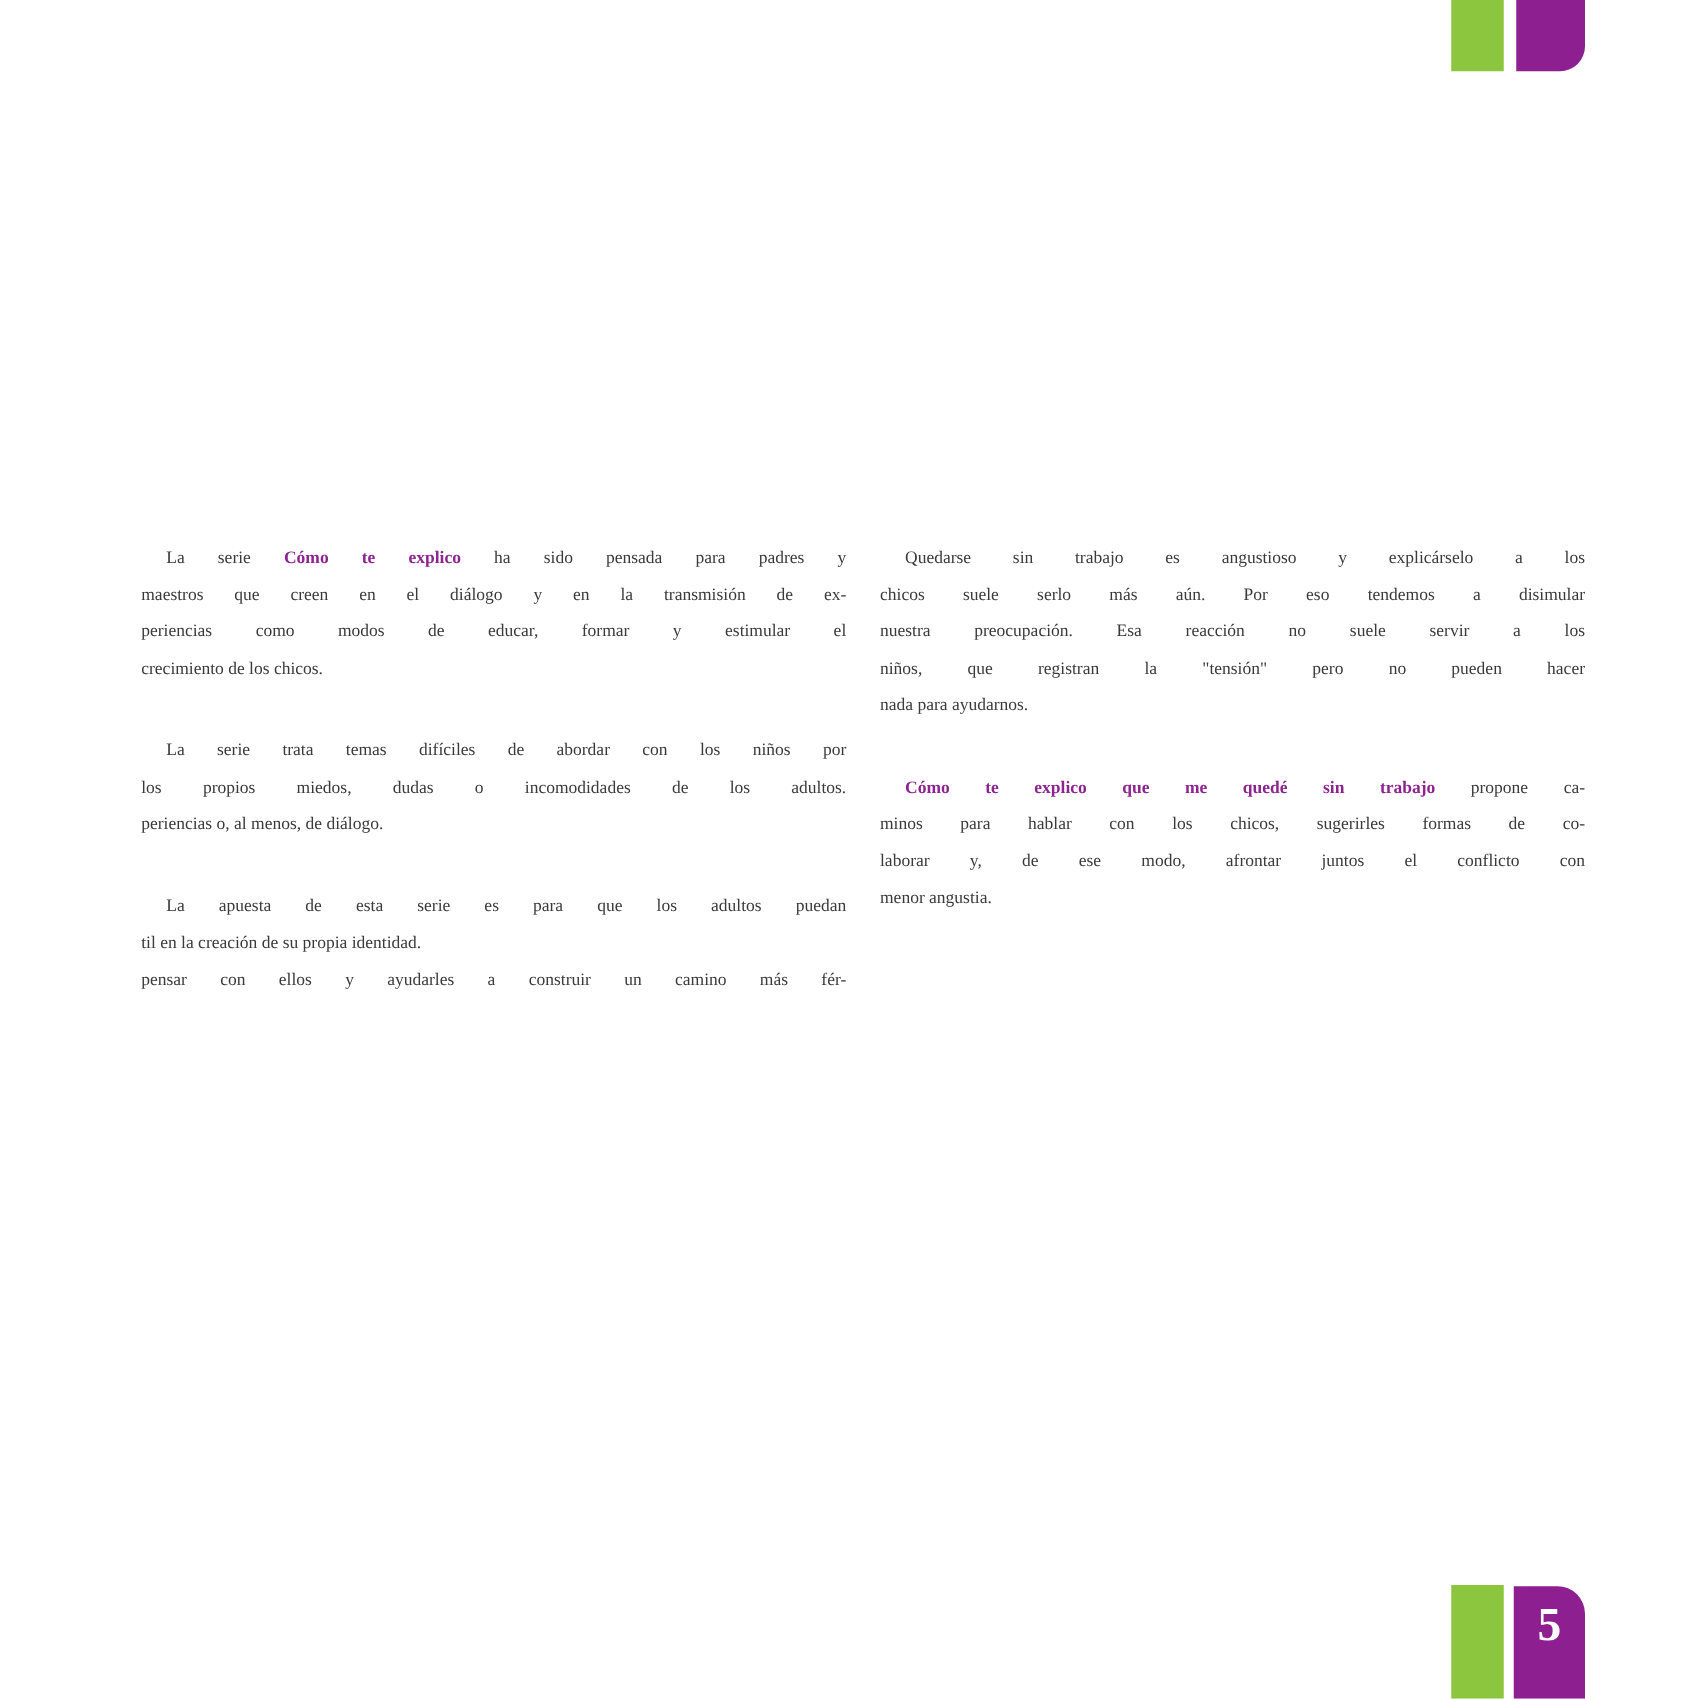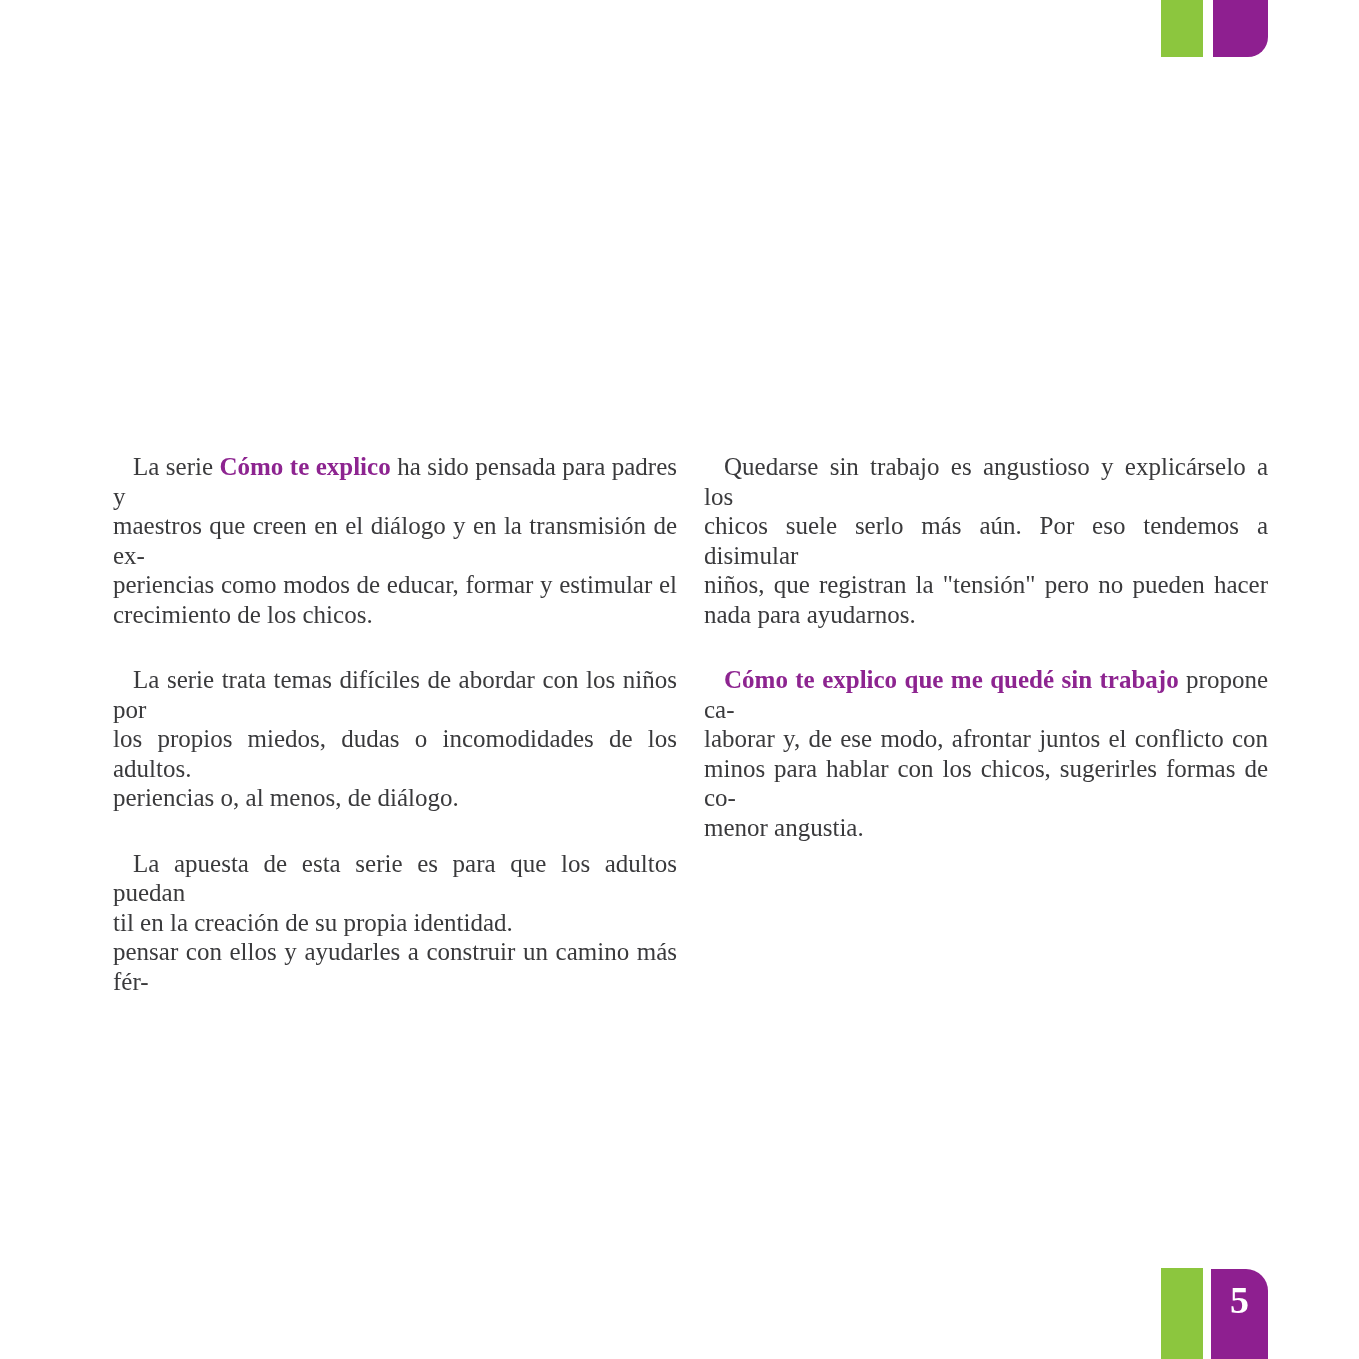--- a/index.html
+++ b/index.html
@@ -38,26 +38,26 @@
     font-weight: bold;
     line-height: 1;
     padding-top: 12px;
     font-family: "Liberation Serif", "DejaVu Serif", serif;
   }
 
   
   .content {
     position: absolute;
     left: 113px;
-    top: 452px;
+    top: 432px;
     width: 1155px;
     display: flex;
     gap: 27px;
     color: var(--body-text);
-    font-size: 25px;
+    font-size: 14px;
     line-height: 29.5px;
   }
   .col { width: 564px; }
   .para:not(:last-child) { margin-bottom: 36px; }
   .line {
     text-align: justify;
     text-align-last: justify;
   }
   .line.first { text-indent: 20px; }
   .line.plast { text-align-last: left; }
@@ -90,27 +90,28 @@
         <div class="para">
           <div class="line first"><span>La apuesta de esta serie es para que los adultos puedan</span></div>
           <div class="line plast"><span>til en la creación de su propia identidad.</span></div>
           <div class="line"><span>pensar con ellos y ayudarles a construir un camino más fér-</span></div>
         </div>
       </section>
     <section class="col" id="col-right">
         <div class="para">
           <div class="line first"><span>Quedarse sin trabajo es angustioso y explicárselo a los</span></div>
           <div class="line"><span>chicos suele serlo más aún. Por eso tendemos a disimular</span></div>
+          <div class="line"><span>nuestra preocupación. Esa reacción no suele servir a los</span></div>
           <div class="line"><span>niños, que registran la "tensión" pero no pueden hacer</span></div>
           <div class="line plast"><span>nada para ayudarnos.</span></div>
         </div>
         <div class="para">
           <div class="line first"><span class="bold-purple">Cómo te explico que me quedé sin trabajo</span><span> propone ca-</span></div>
+          <div class="line"><span>minos para hablar con los chicos, sugerirles formas de co-</span></div>
           <div class="line"><span>laborar y, de ese modo, afrontar juntos el conflicto con</span></div>
-          <div class="line"><span>minos para hablar con los chicos, sugerirles formas de co-</span></div>
           <div class="line plast"><span>menor angustia.</span></div>
         </div>
       </section>
   </main>
 
   <div class="block green-bottom"></div>
   <div class="block purple-bottom">
     <span class="pagenum">5</span>
   </div>
 

